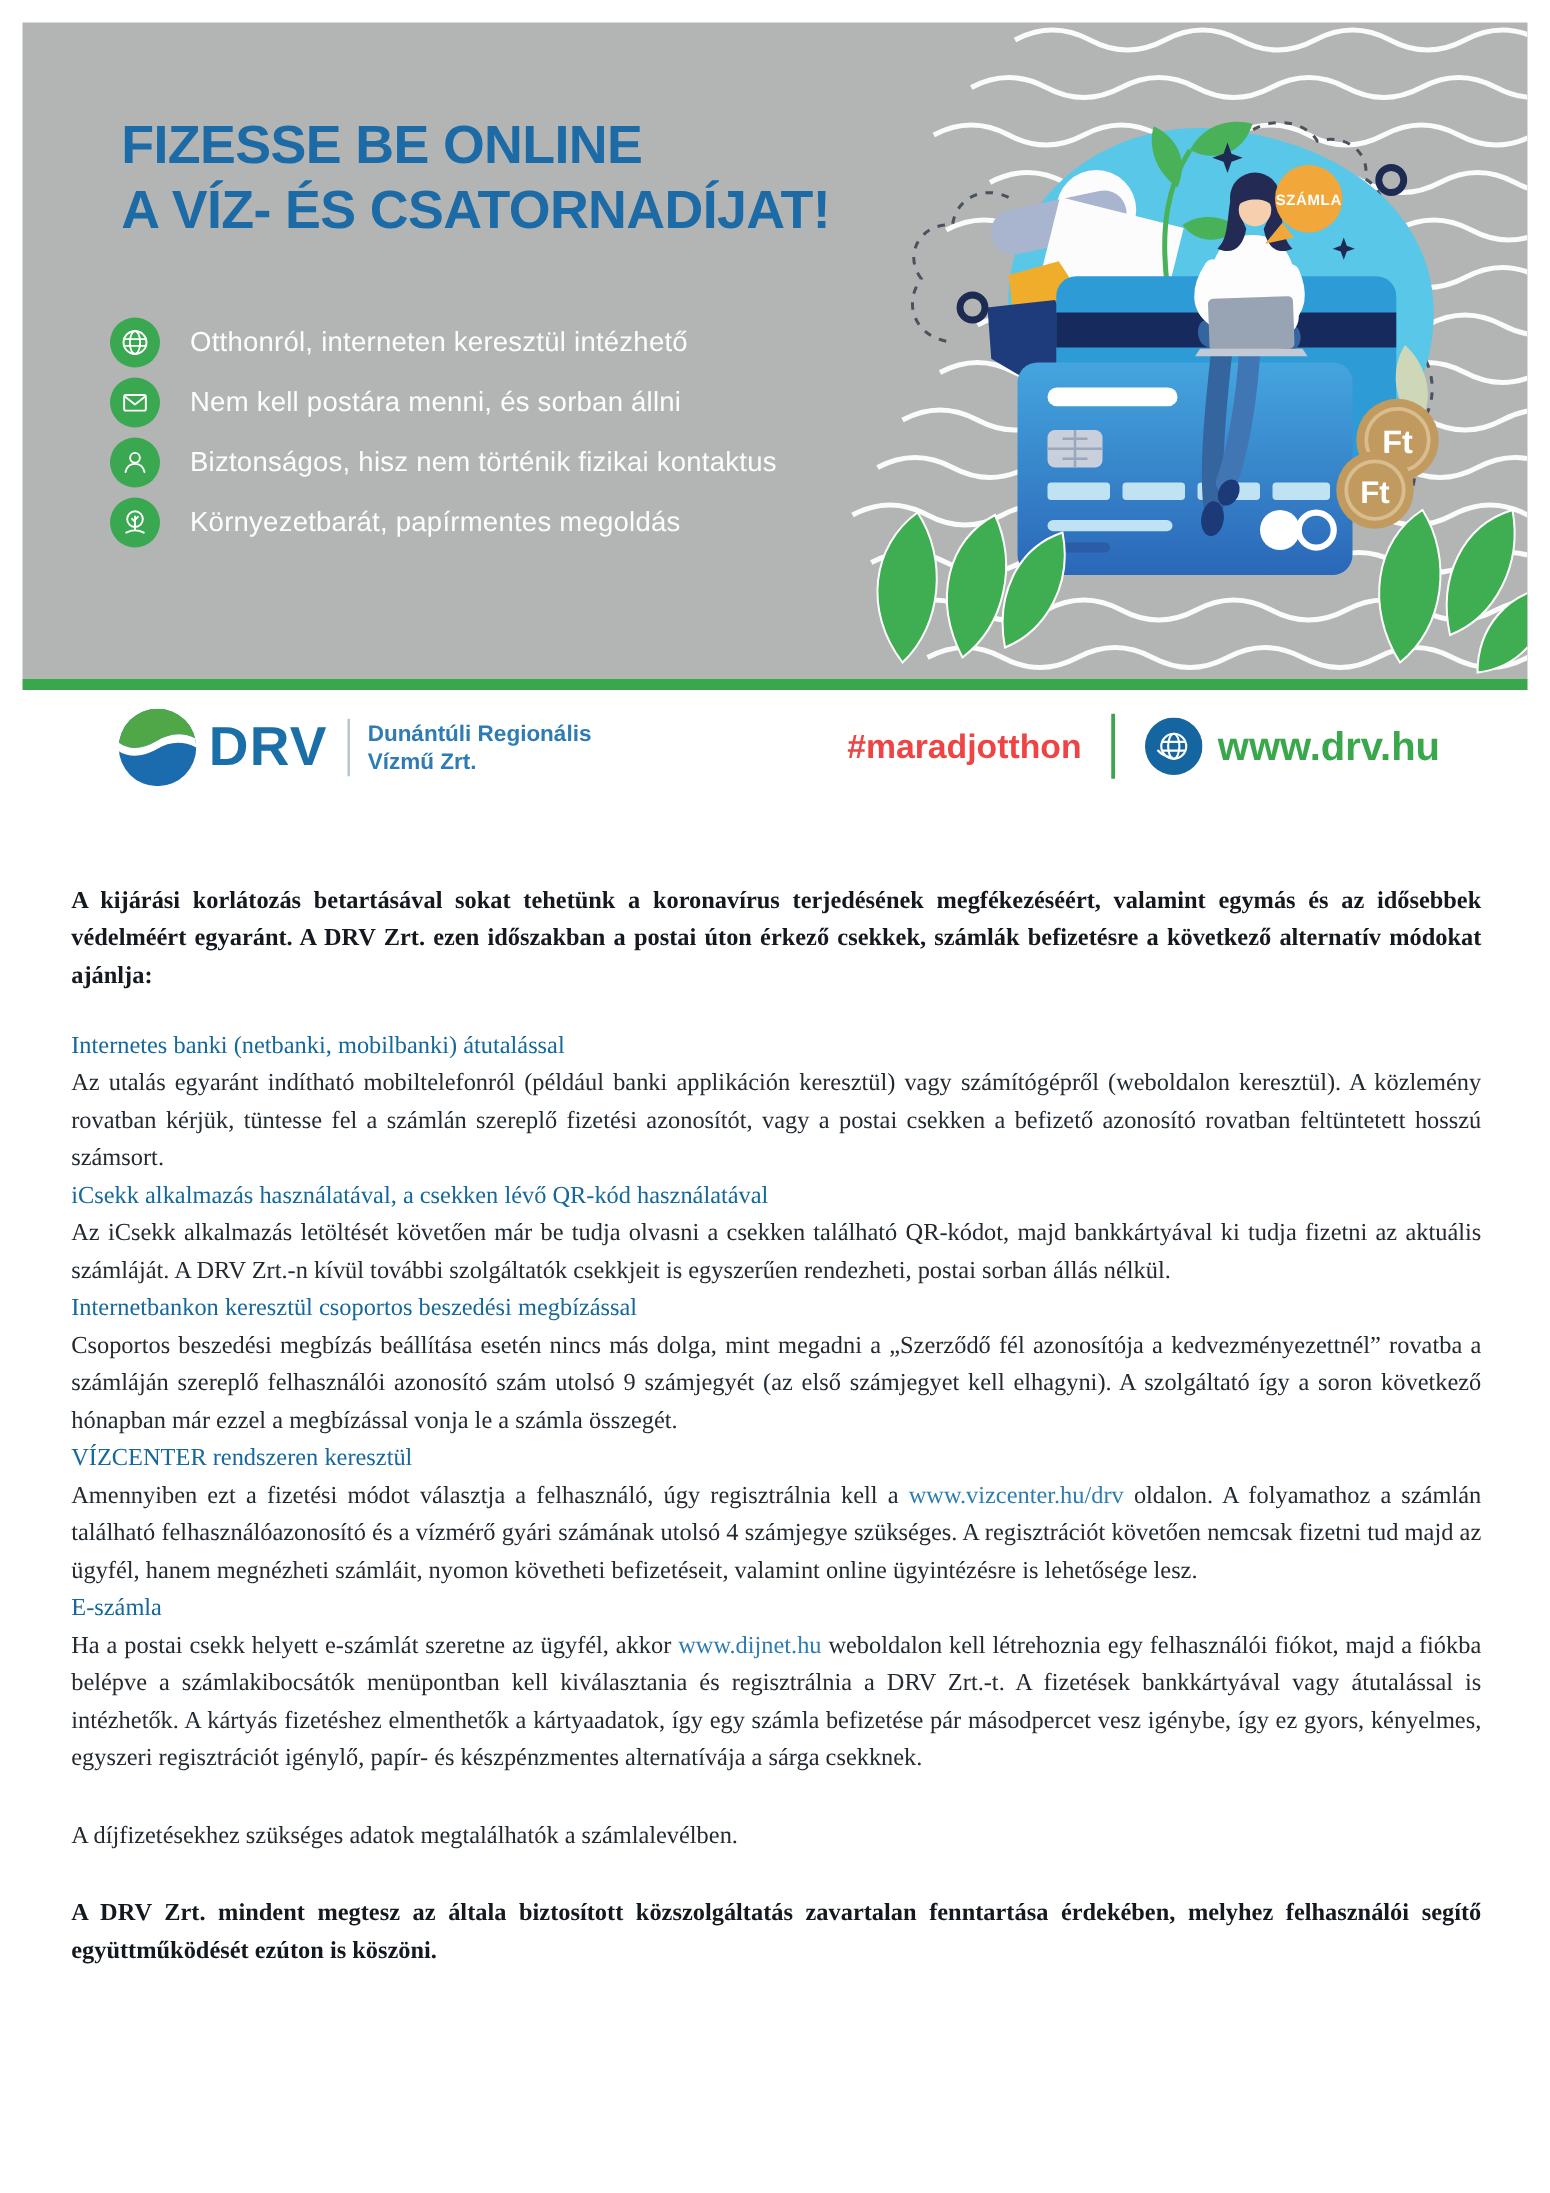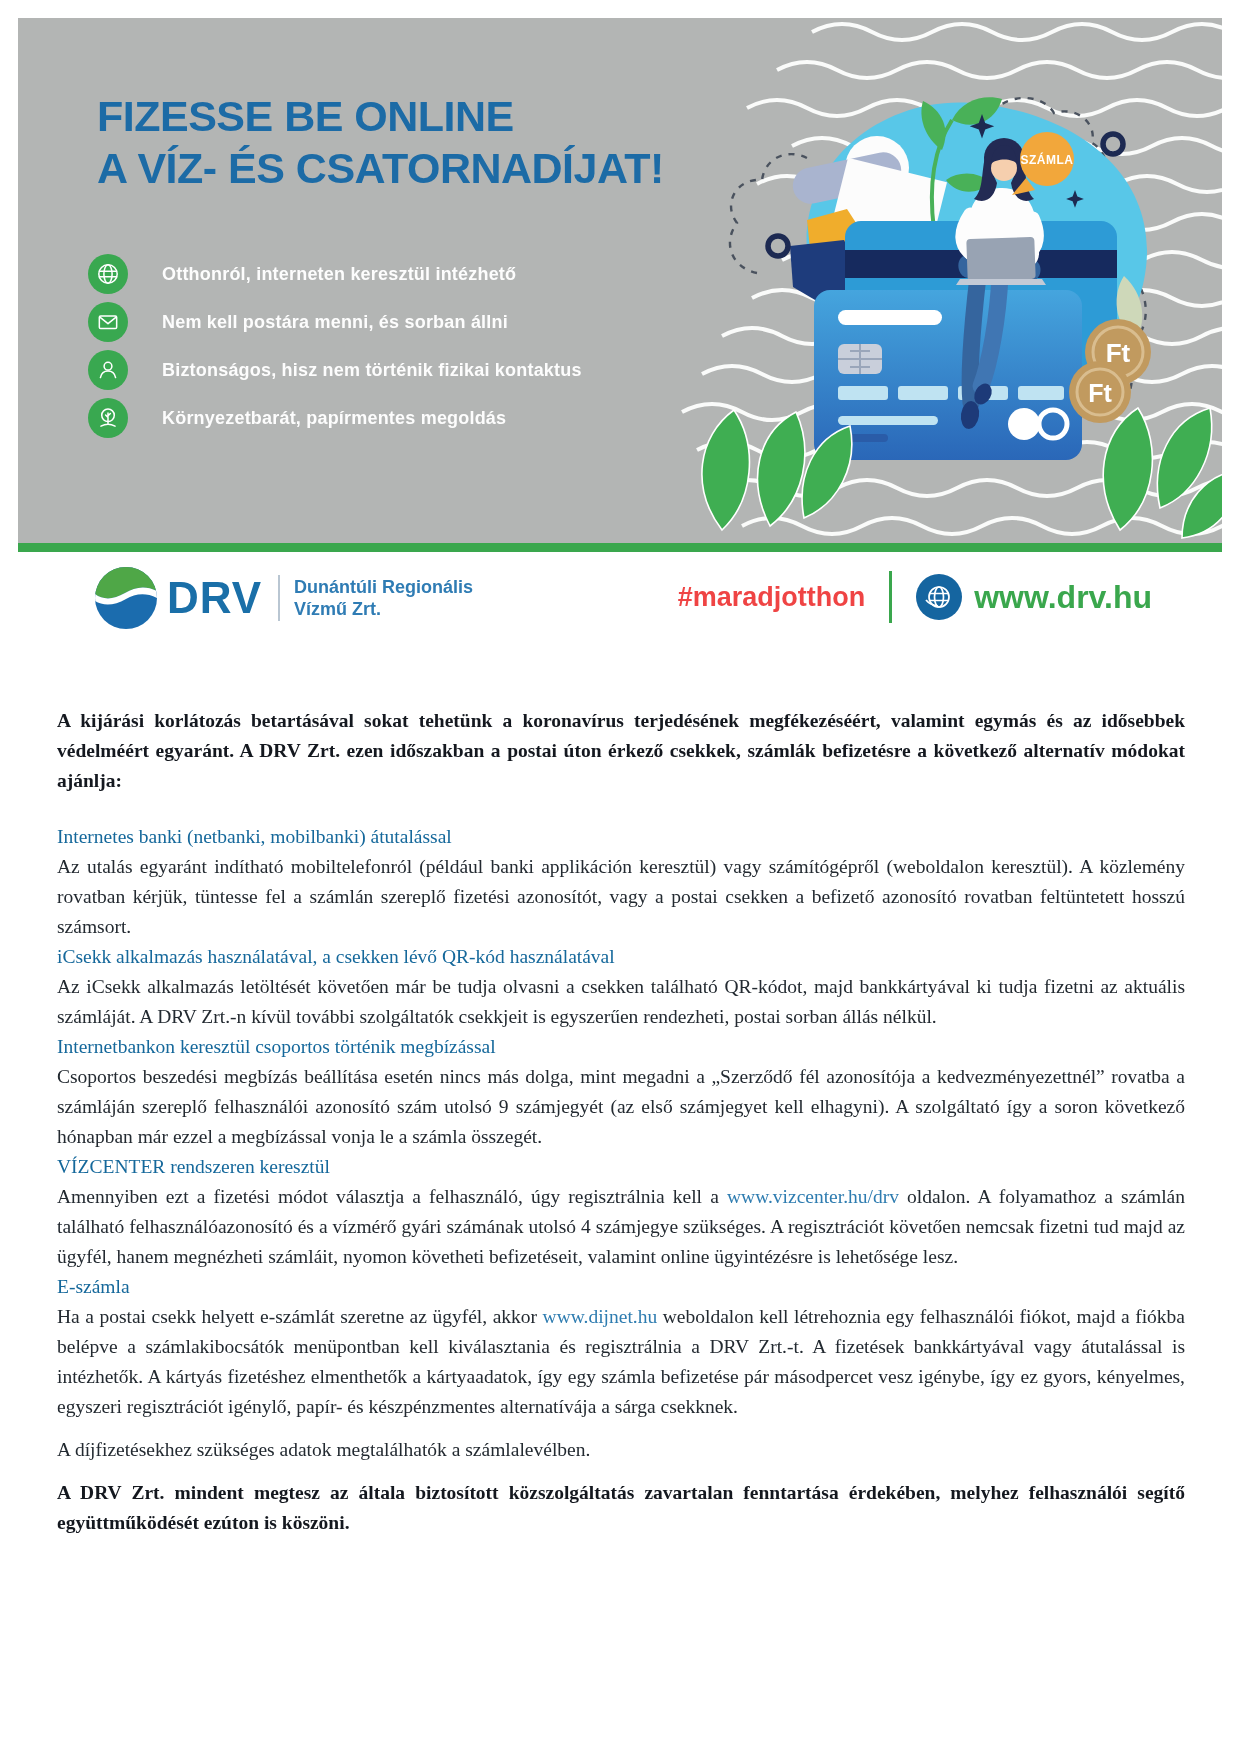--- a/index.html
+++ b/index.html
@@ -20,21 +20,21 @@
     font-size:43px; line-height:52px; font-weight:bold; letter-spacing:-0.5px;
     color:#1c6ba6;
   }
   .benefits { position:absolute; left:70px; top:236px; list-style:none; z-index:2; }
   .benefit { display:flex; align-items:center; height:40px; margin-bottom:8px; }
   .b-icon {
     width:40px; height:40px; border-radius:50%; background:#39a850; flex:0 0 40px;
     display:flex; align-items:center; justify-content:center;
   }
   .b-icon svg { width:26px; height:26px; stroke:#ffffff; fill:none; stroke-width:1.4; stroke-linecap:round; stroke-linejoin:round; }
-  .b-label { margin-left:34px; color:#fdfdfd; font-size:18px; font-weight:700; letter-spacing:0.2px; }
+  .b-label { margin-left:24px; color:#fdfdfd; font-size:22px; font-weight:400; letter-spacing:0.2px; }
   .banner-note {
     position:absolute; left:77px; top:480px; z-index:2;
     font-size:22px; font-weight:bold; color:#1c6ba6; letter-spacing:0.2px;
   }
   
   .logo-row { position:absolute; left:18px; top:559px; width:1204px; height:88px; }
   .logo-left { position:absolute; left:77px; top:8px; display:flex; align-items:center; }
   .drv-word { font-size:44px; font-weight:bold; color:#1a6fa8; letter-spacing:1px; margin-left:10px; }
   .logo-divider { width:2px; height:46px; background:#b9c6d2; margin:0 14px 0 16px; }
   .logo-sub { font-size:18px; line-height:22px; color:#2f7cb4; font-weight:600; }
@@ -45,21 +45,21 @@
   
   .article {
     position:absolute; left:57px; top:706px; width:1128px;
     font-family:"Liberation Serif", serif; font-size:19.5px; line-height:30px;
     color:#232a31; text-align:justify;
   }
   .intro { font-weight:bold; color:#14181f; margin-bottom:26px; }
   .sec-heading { font-size:19.5px; line-height:30px; font-weight:normal; color:#15689b; text-align:left; }
   .sec-body { margin:0; }
   .link { color:#2e7cb0; text-decoration:none; }
-  .closing { margin-top:13px; }
+  .closing { margin-top:32px; }
   .closing.bold { font-weight:bold; color:#14181f; }
 </style>
 </head>
 <body>
 
 <div class="page">
 
   <div class="banner">
 
     <svg class="illu" viewBox="0 0 560 525">
@@ -281,21 +281,21 @@
     </div>
   </div>
 
   <div class="article">
     <p class="intro">A kijárási korlátozás betartásával sokat tehetünk a koronavírus terjedésének megfékezéséért, valamint egymás és az idősebbek védelméért egyaránt. A DRV Zrt. ezen időszakban a postai úton érkező csekkek, számlák befizetésre a következő alternatív módokat ajánlja:</p>
     <div id="sections">
         <h3 class="sec-heading">Internetes banki (netbanki, mobilbanki) átutalással</h3>
         <p class="sec-body">Az utalás egyaránt indítható mobiltelefonról (például banki applikáción keresztül) vagy számítógépről (weboldalon keresztül). A közlemény rovatban kérjük, tüntesse fel a számlán szereplő fizetési azonosítót, vagy a postai csekken a befizető azonosító rovatban feltüntetett hosszú számsort.</p>
         <h3 class="sec-heading">iCsekk alkalmazás használatával, a csekken lévő QR-kód használatával</h3>
         <p class="sec-body">Az iCsekk alkalmazás letöltését követően már be tudja olvasni a csekken található QR-kódot, majd bankkártyával ki tudja fizetni az aktuális számláját. A DRV Zrt.-n kívül további szolgáltatók csekkjeit is egyszerűen rendezheti, postai sorban állás nélkül.</p>
-        <h3 class="sec-heading">Internetbankon keresztül csoportos történik megbízással</h3>
+        <h3 class="sec-heading">Internetbankon keresztül csoportos beszedési megbízással</h3>
         <p class="sec-body">Csoportos beszedési megbízás beállítása esetén nincs más dolga, mint megadni a „Szerződő fél azonosítója a kedvezményezettnél” rovatba a számláján szereplő felhasználói azonosító szám utolsó 9 számjegyét (az első számjegyet kell elhagyni). A szolgáltató így a soron következő hónapban már ezzel a megbízással vonja le a számla összegét.</p>
         <h3 class="sec-heading">VÍZCENTER rendszeren keresztül</h3>
         <p class="sec-body">Amennyiben ezt a fizetési módot választja a felhasználó, úgy regisztrálnia kell a <a class="link" href="#">www.vizcenter.hu/drv</a> oldalon. A folyamathoz a számlán található felhasználóazonosító és a vízmérő gyári számának utolsó 4 számjegye szükséges. A regisztrációt követően nemcsak fizetni tud majd az ügyfél, hanem megnézheti számláit, nyomon követheti befizetéseit, valamint online ügyintézésre is lehetősége lesz.</p>
         <h3 class="sec-heading">E-számla</h3>
         <p class="sec-body">Ha a postai csekk helyett e-számlát szeretne az ügyfél, akkor <a class="link" href="#">www.dijnet.hu</a> weboldalon kell létrehoznia egy felhasználói fiókot, majd a fiókba belépve a számlakibocsátók menüpontban kell kiválasztania és regisztrálnia a DRV Zrt.-t. A fizetések bankkártyával vagy átutalással is intézhetők. A kártyás fizetéshez elmenthetők a kártyaadatok, így egy számla befizetése pár másodpercet vesz igénybe, így ez gyors, kényelmes, egyszeri regisztrációt igénylő, papír- és készpénzmentes alternatívája a sárga csekknek.</p>
       </div>
     <p class="closing">A díjfizetésekhez szükséges adatok megtalálhatók a számlalevélben.</p>
     <p class="closing bold">A DRV Zrt. mindent megtesz az általa biztosított közszolgáltatás zavartalan fenntartása érdekében, melyhez felhasználói segítő együttműködését ezúton is köszöni.</p>
   </div>
 

